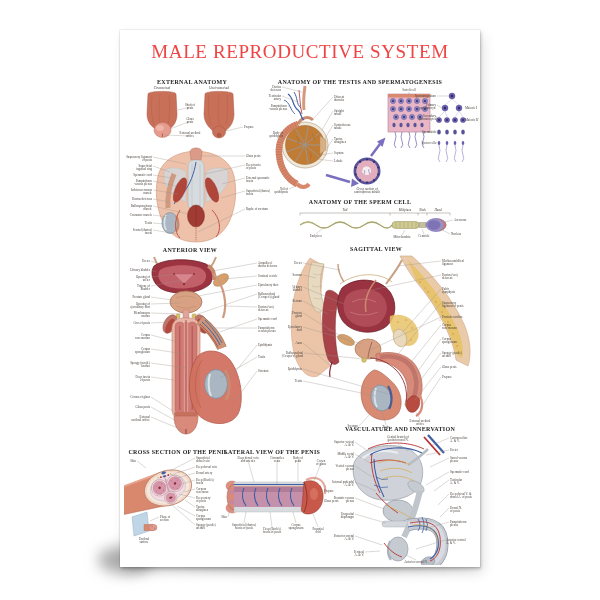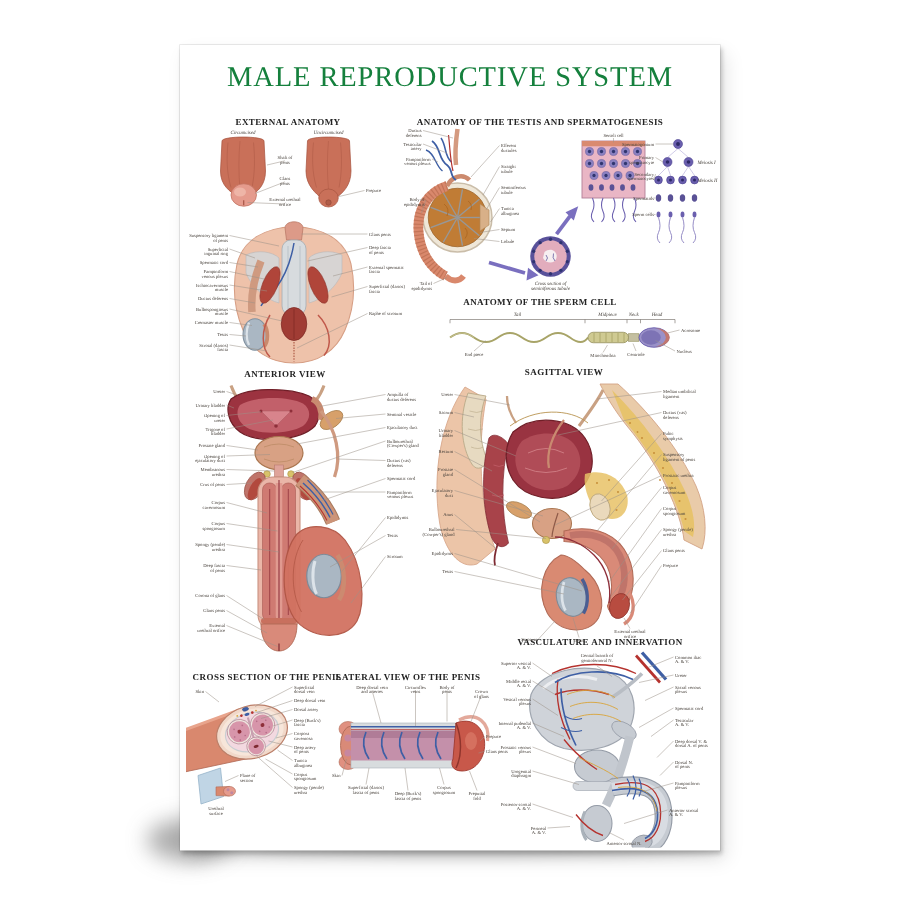--- a/index.html
+++ b/index.html
@@ -7,21 +7,21 @@
        font-family:"Liberation Serif",serif;}
   .stage{position:absolute;inset:0;}
   .corner-shadow{position:absolute;left:98px;top:546px;width:56px;height:28px;border-radius:50%;
        background:rgba(70,70,70,.45);filter:blur(7px);}
   .bottom-shadow{position:absolute;left:130px;top:563px;width:350px;height:8px;border-radius:50%;
        background:rgba(90,90,90,.35);filter:blur(4px);}
   .poster{position:absolute;left:120px;top:30px;width:360px;height:537px;background:#fff;
        overflow:hidden;
        box-shadow:0 0 0 .5px rgba(0,0,0,.10), 1px 2px 3px rgba(0,0,0,.22), 4px 6px 12px rgba(0,0,0,.10);}
   .poster-title{position:absolute;top:11px;left:0;width:100%;text-align:center;
-       font-size:19px;letter-spacing:.6px;color:#15803d;white-space:nowrap;}
+       font-size:19px;letter-spacing:.6px;color:#ef4444;white-space:nowrap;}
   .sec-h{position:absolute;transform:translateX(-50%);font-weight:bold;font-size:6px;
        letter-spacing:.3px;color:#242424;white-space:nowrap;}
   .fig{position:absolute;}
   .fig text{font-family:"Liberation Serif",serif;font-size:3.1px;fill:#4b453f;}
   .fig text.cap{font-style:italic;font-size:3.3px;fill:#3f3a34;}
   .leader{stroke:#9b9189;stroke-width:.35;fill:none;}
 </style>
 </head>
 <body>
 

